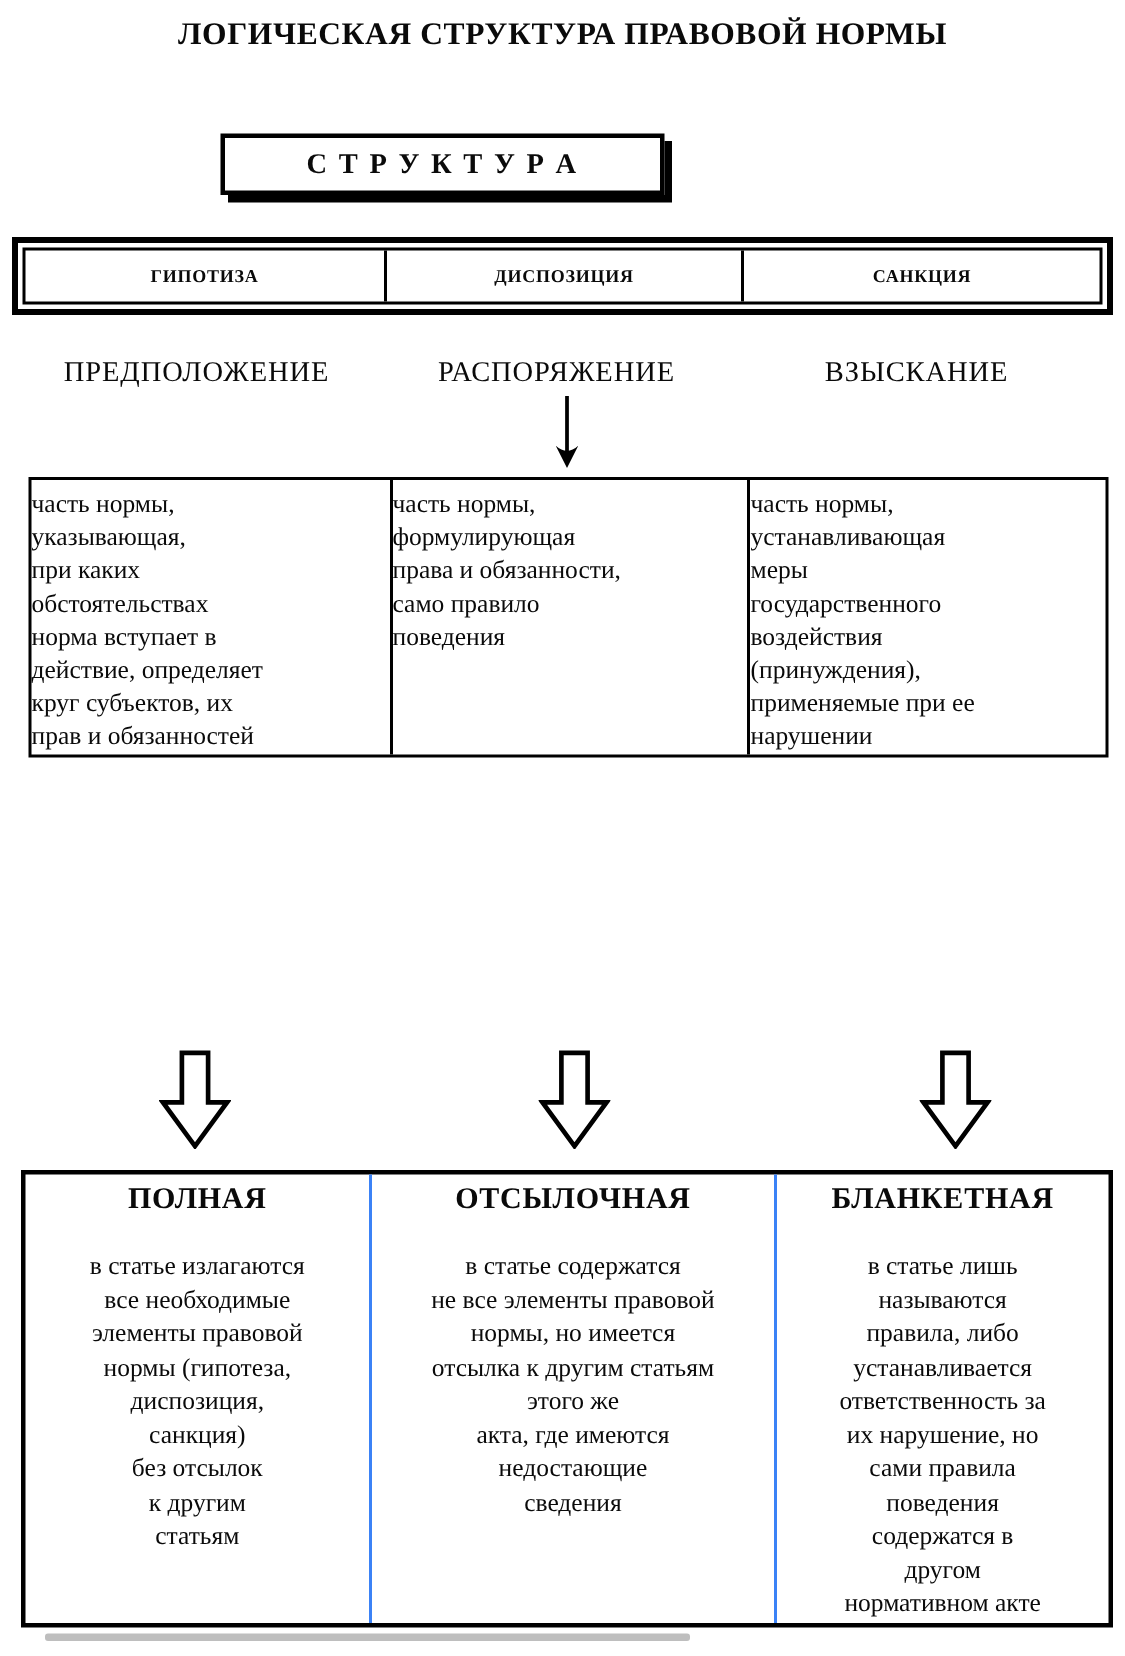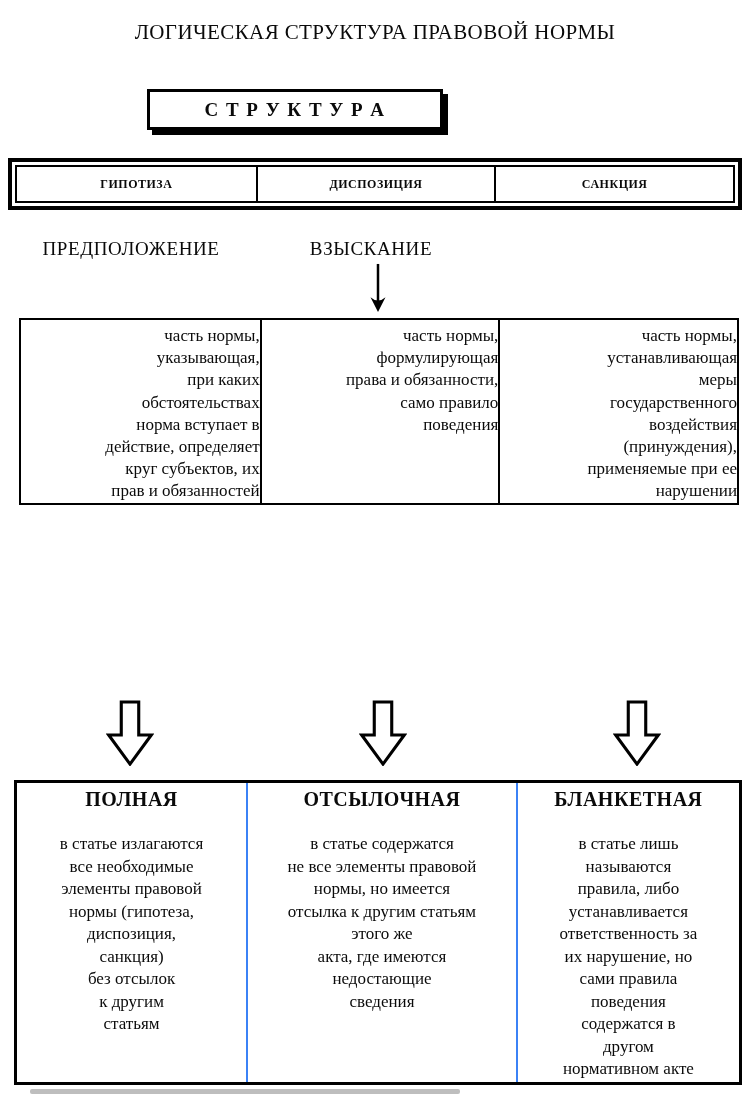--- a/index.html
+++ b/index.html
@@ -24,23 +24,22 @@
   .prewrap { white-space: pre-line; }
 
   
   .page-title {
     position: absolute;
     top: 10px;
     left: 0;
     width: 100%;
     text-align: center;
     font-size: 21px;
-    font-weight: normal;
+    font-weight: bold;
     letter-spacing: 0.4px;
-    margin-top: 10px;
   }
 
   
   .structure-box {
     position: absolute;
     left: 147px;
     top: 89px;
     width: 290px;
     height: 35px;
     border: 3px solid #000;
@@ -116,24 +115,23 @@
     width: 720px;
     height: 187px;
     box-sizing: border-box;
     border: 2px solid #000;
     display: grid;
     grid-template-columns: 1fr 1fr 1fr;
     background: #fff;
   }
   .definition-cell {
     padding-top: 5px;
-    text-align: right;
+    text-align: left;
     font-size: 17px;
     line-height: 22.2px;
-    padding-left: 11px;
   }
   .definition-cell + .definition-cell { border-left: 2px solid #000; }
 
   
   .forms-title-box {
     position: absolute;
     left: 14px;
     top: 575px;
     width: 715px;
     height: 92px;
@@ -213,20 +211,21 @@
   <div class="elements-band">
     <div class="elements-band-inner">
       <div class="element-cell">ГИПОТИЗА</div>
       <div class="element-cell">ДИСПОЗИЦИЯ</div>
       <div class="element-cell">САНКЦИЯ</div>
     </div>
   </div>
 
   <div class="synonyms-row">
     <div class="synonym">ПРЕДПОЛОЖЕНИЕ</div>
+    <div class="synonym">РАСПОРЯЖЕНИЕ</div>
     <div class="synonym">ВЗЫСКАНИЕ</div>
   </div>
 
   <svg class="thin-arrow" viewBox="0 0 18 52" aria-hidden="true">
     <line x1="9" y1="1" x2="9" y2="43" stroke="#000" stroke-width="2.6"></line>
     <path d="M9 51 L1.2 35.5 Q9 42.5 16.8 35.5 Z" fill="#000"></path>
   </svg>
 
   <div class="definitions-table">
     <div class="definition-cell prewrap">часть нормы,

